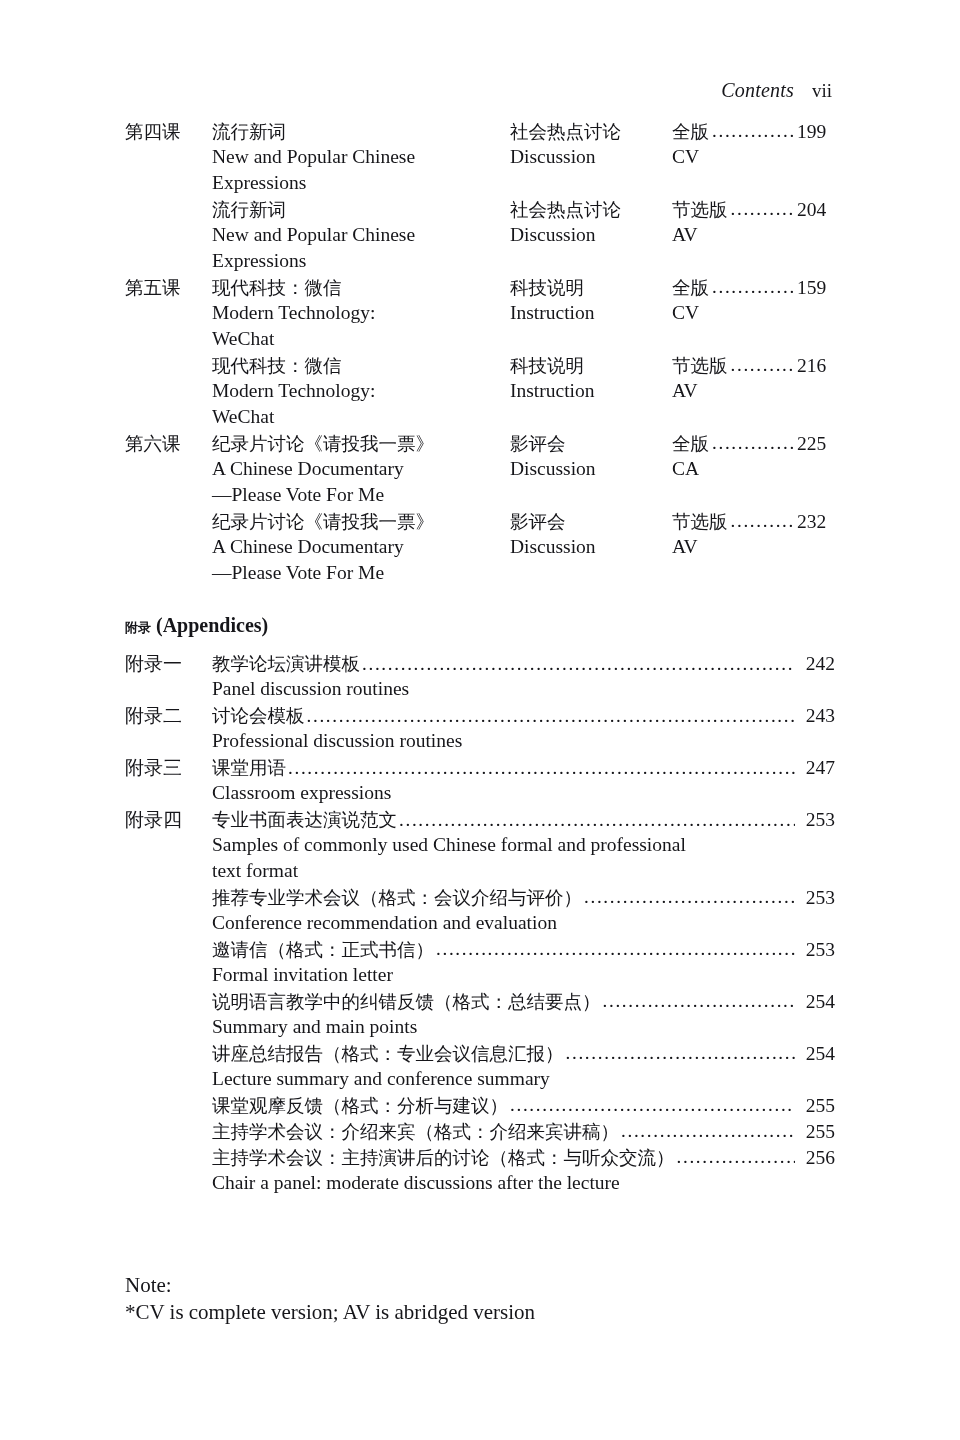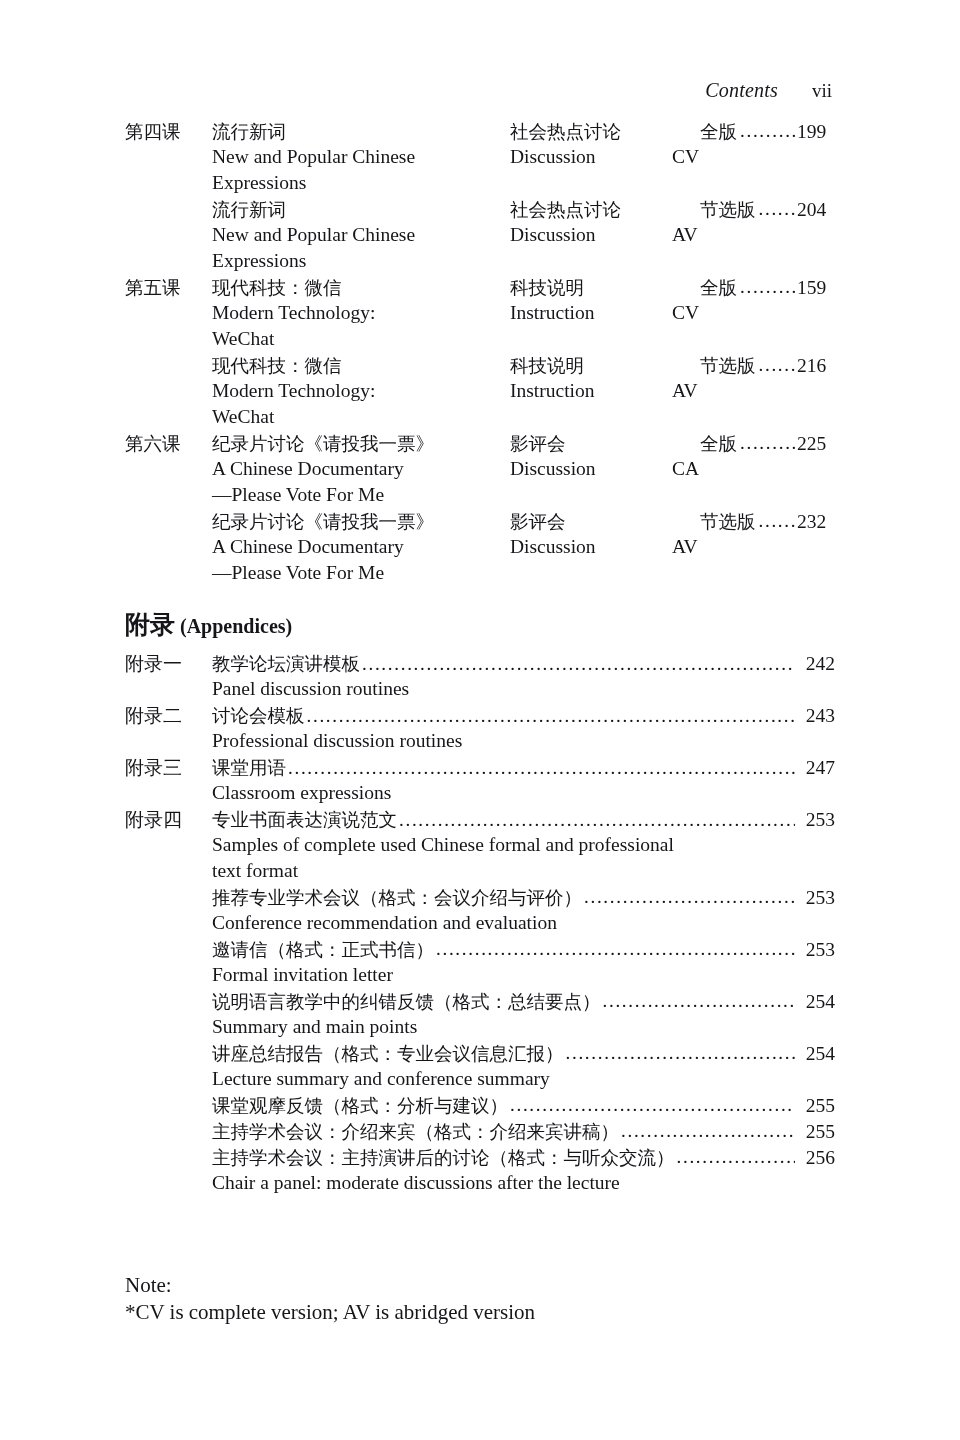--- a/index.html
+++ b/index.html
@@ -35,21 +35,20 @@
     font-size: 20px;
     line-height: 24px;
   }
   .running-head .rh-title {
     font-style: italic;
     letter-spacing: 0.2px;
   }
   .running-head .rh-folio {
     font-style: normal;
     font-size: 19px;
-    margin-left: 16px;
   }
 
   
   .toc-body {
     position: absolute;
     left: 125px;
     top: 118px;
     width: 710px;
   }
 
@@ -78,21 +77,21 @@
     width: 162px;
     flex: 0 0 162px;
     font-size: 19.5px;
   }
   .c-ver {
     flex: 1 1 auto;
     display: flex;
     align-items: baseline;
     min-width: 0;
   }
-  .c-ver .vlabel { white-space: nowrap; margin-left: 28px; }
+  .c-ver .vlabel { white-space: nowrap; }
   .c-ver .dots {
     flex: 1 1 auto;
     overflow: hidden;
     margin: 0 2px 0 3px;
     position: relative;
     height: 1em;
   }
   .c-ver .dots::before {
     content: "......................................................................";
     letter-spacing: 1.7px;
@@ -116,21 +115,21 @@
   
   .appendix-head {
     position: absolute;
     left: 125px;
     top: 612px;
     font-weight: bold;
     font-size: 20px;
     line-height: 26px;
     white-space: nowrap;
   }
-  .appendix-head .zh { font-size: 25px; font-weight: bold; }
+  .appendix-head .zh { font-size: 13px; font-weight: bold; }
 
   .appendix-body {
     position: absolute;
     left: 125px;
     top: 650px;
     width: 710px;
   }
   .ap-row { position: relative; }
   .ap-line {
     display: flex;
@@ -382,21 +381,21 @@
         </div>
         <div class="ap-sub en">Classroom expressions</div>
       </div>
       <div class="ap-row">
         <div class="ap-line">
           <span class="ap-label zh">附录四</span>
           <span class="ap-text zh">专业书面表达演说范文</span>
           <span class="ap-dots"></span>
           <span class="ap-pg">253</span>
         </div>
-        <div class="ap-sub en">Samples of complete used Chinese formal and professional</div>
+        <div class="ap-sub en">Samples of commonly used Chinese formal and professional</div>
         <div class="ap-sub en">text format</div>
         <div class="ap-line">
           <span class="ap-label zh blank"></span>
           <span class="ap-text zh">推荐专业学术会议（格式：会议介绍与评价）</span>
           <span class="ap-dots"></span>
           <span class="ap-pg">253</span>
         </div>
         <div class="ap-sub en">Conference recommendation and evaluation</div>
         <div class="ap-line">
           <span class="ap-label zh blank"></span>

